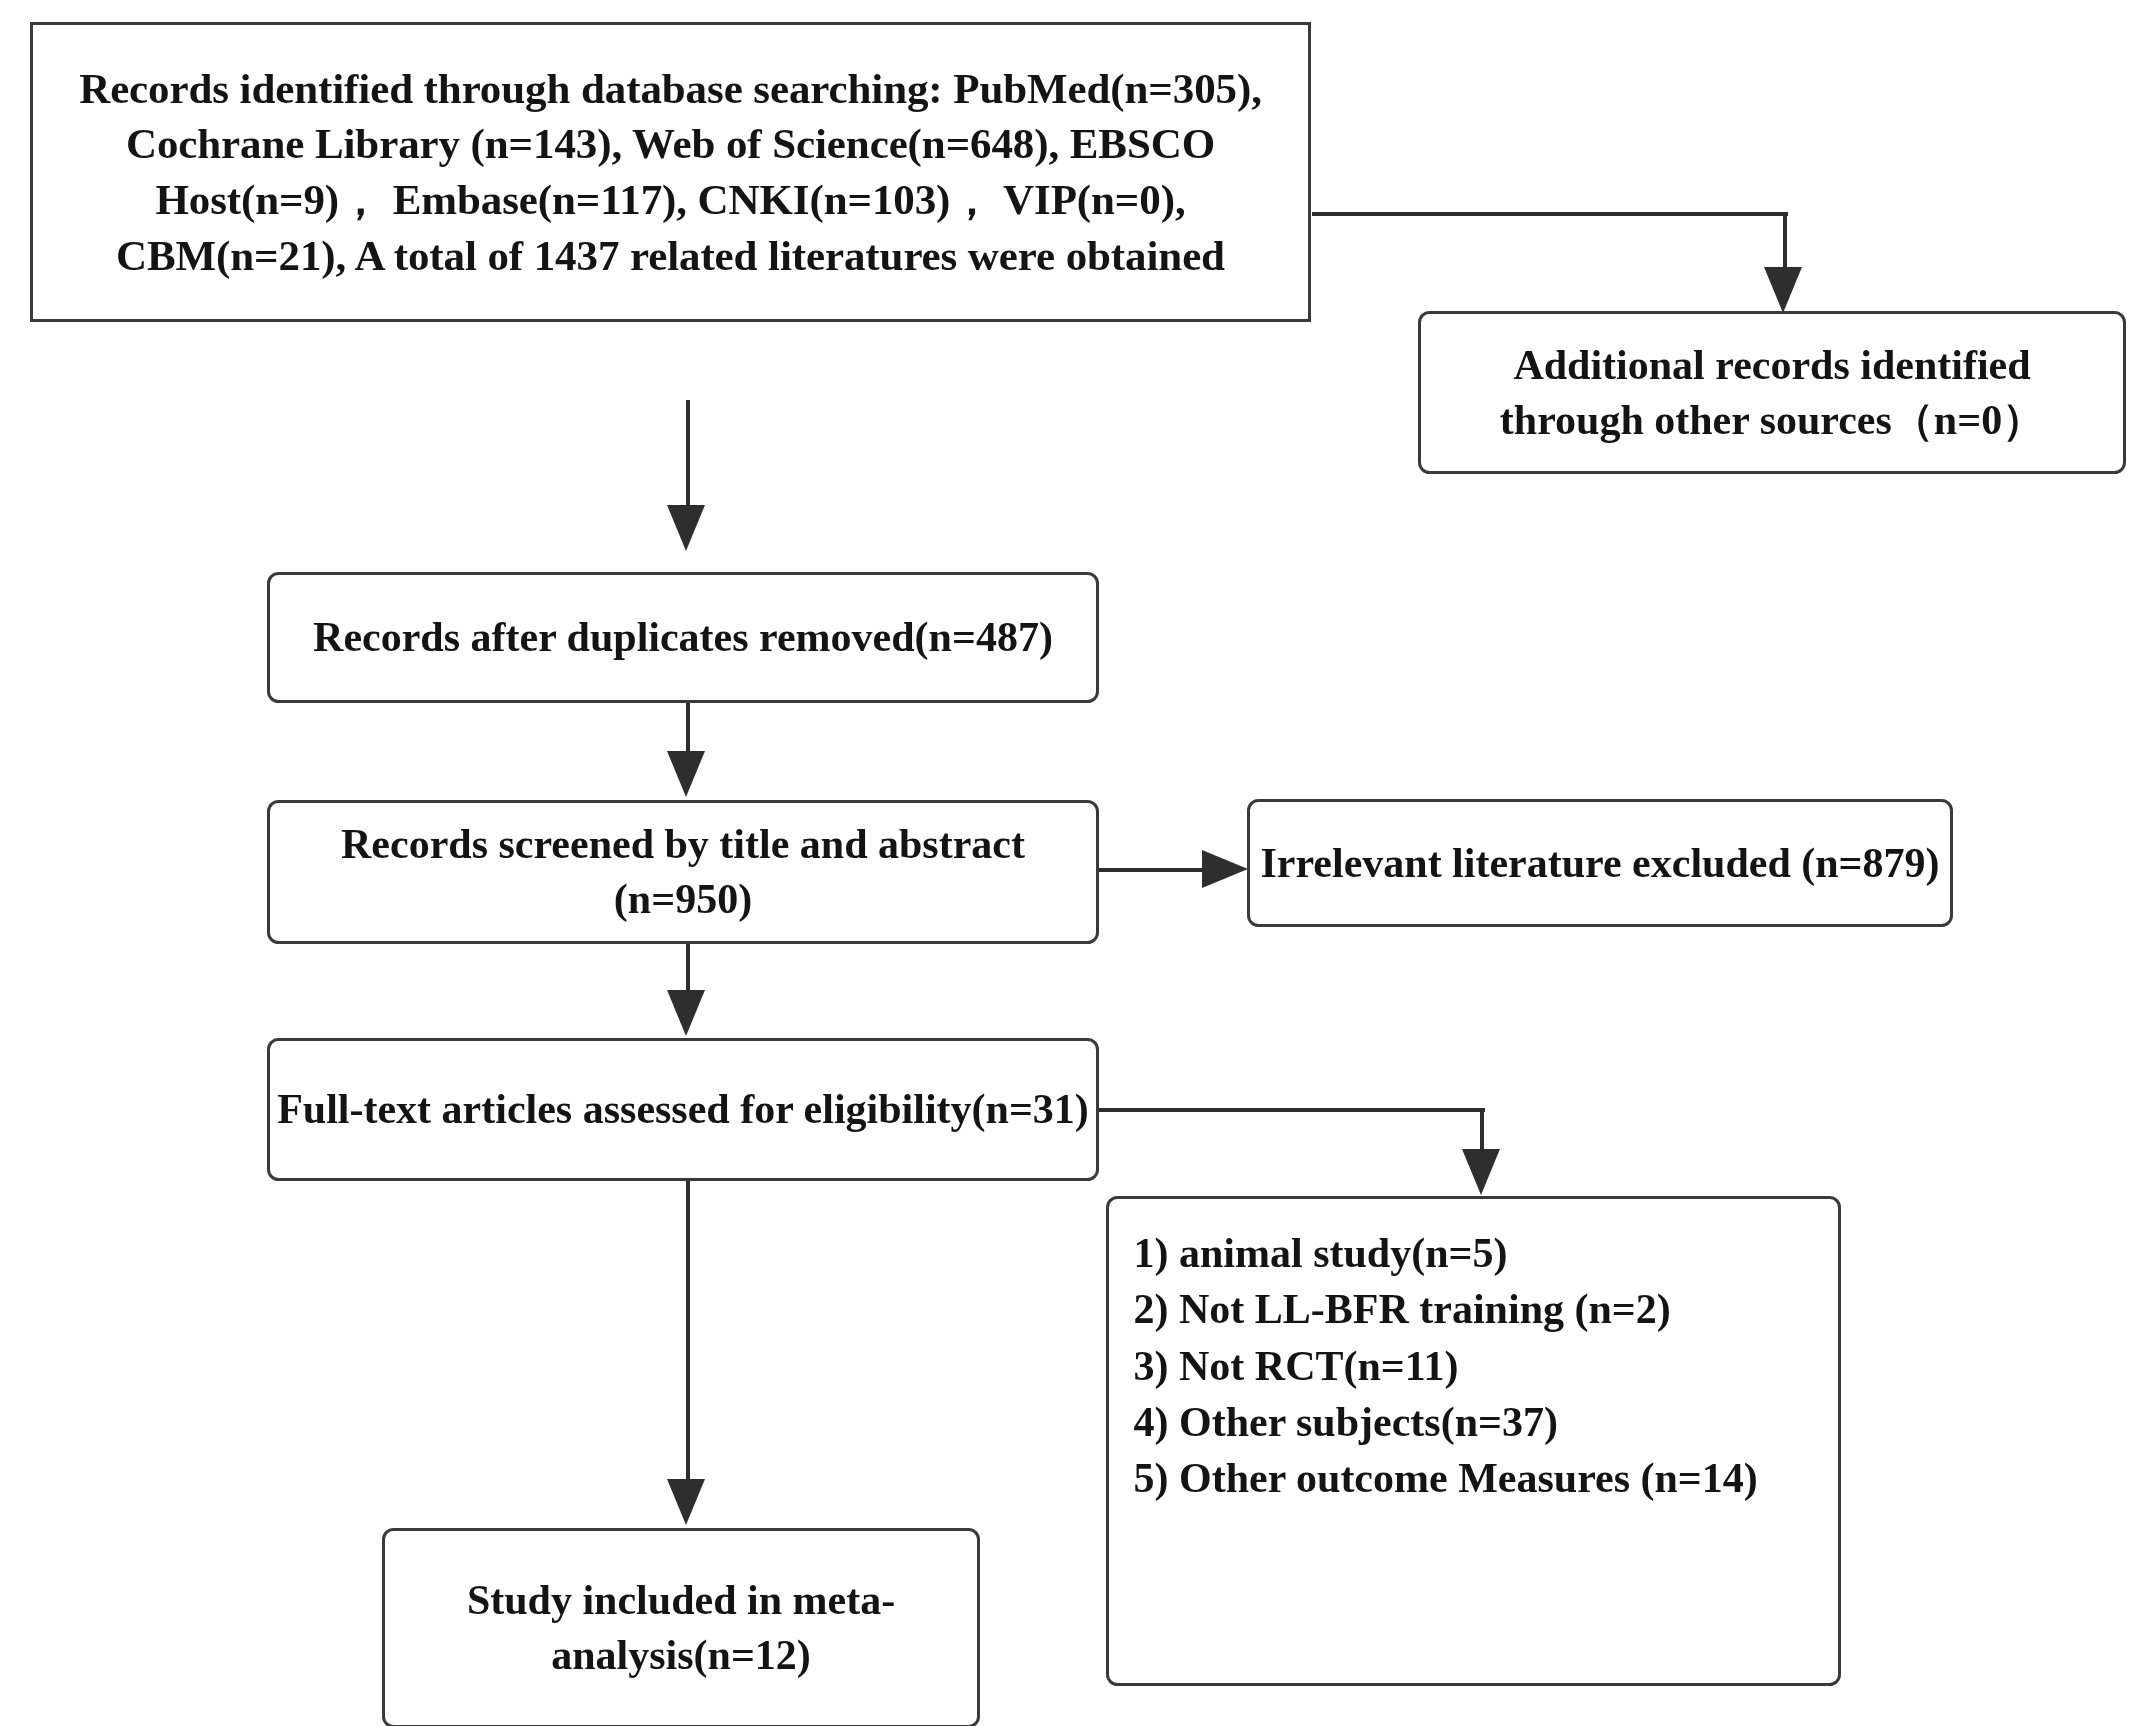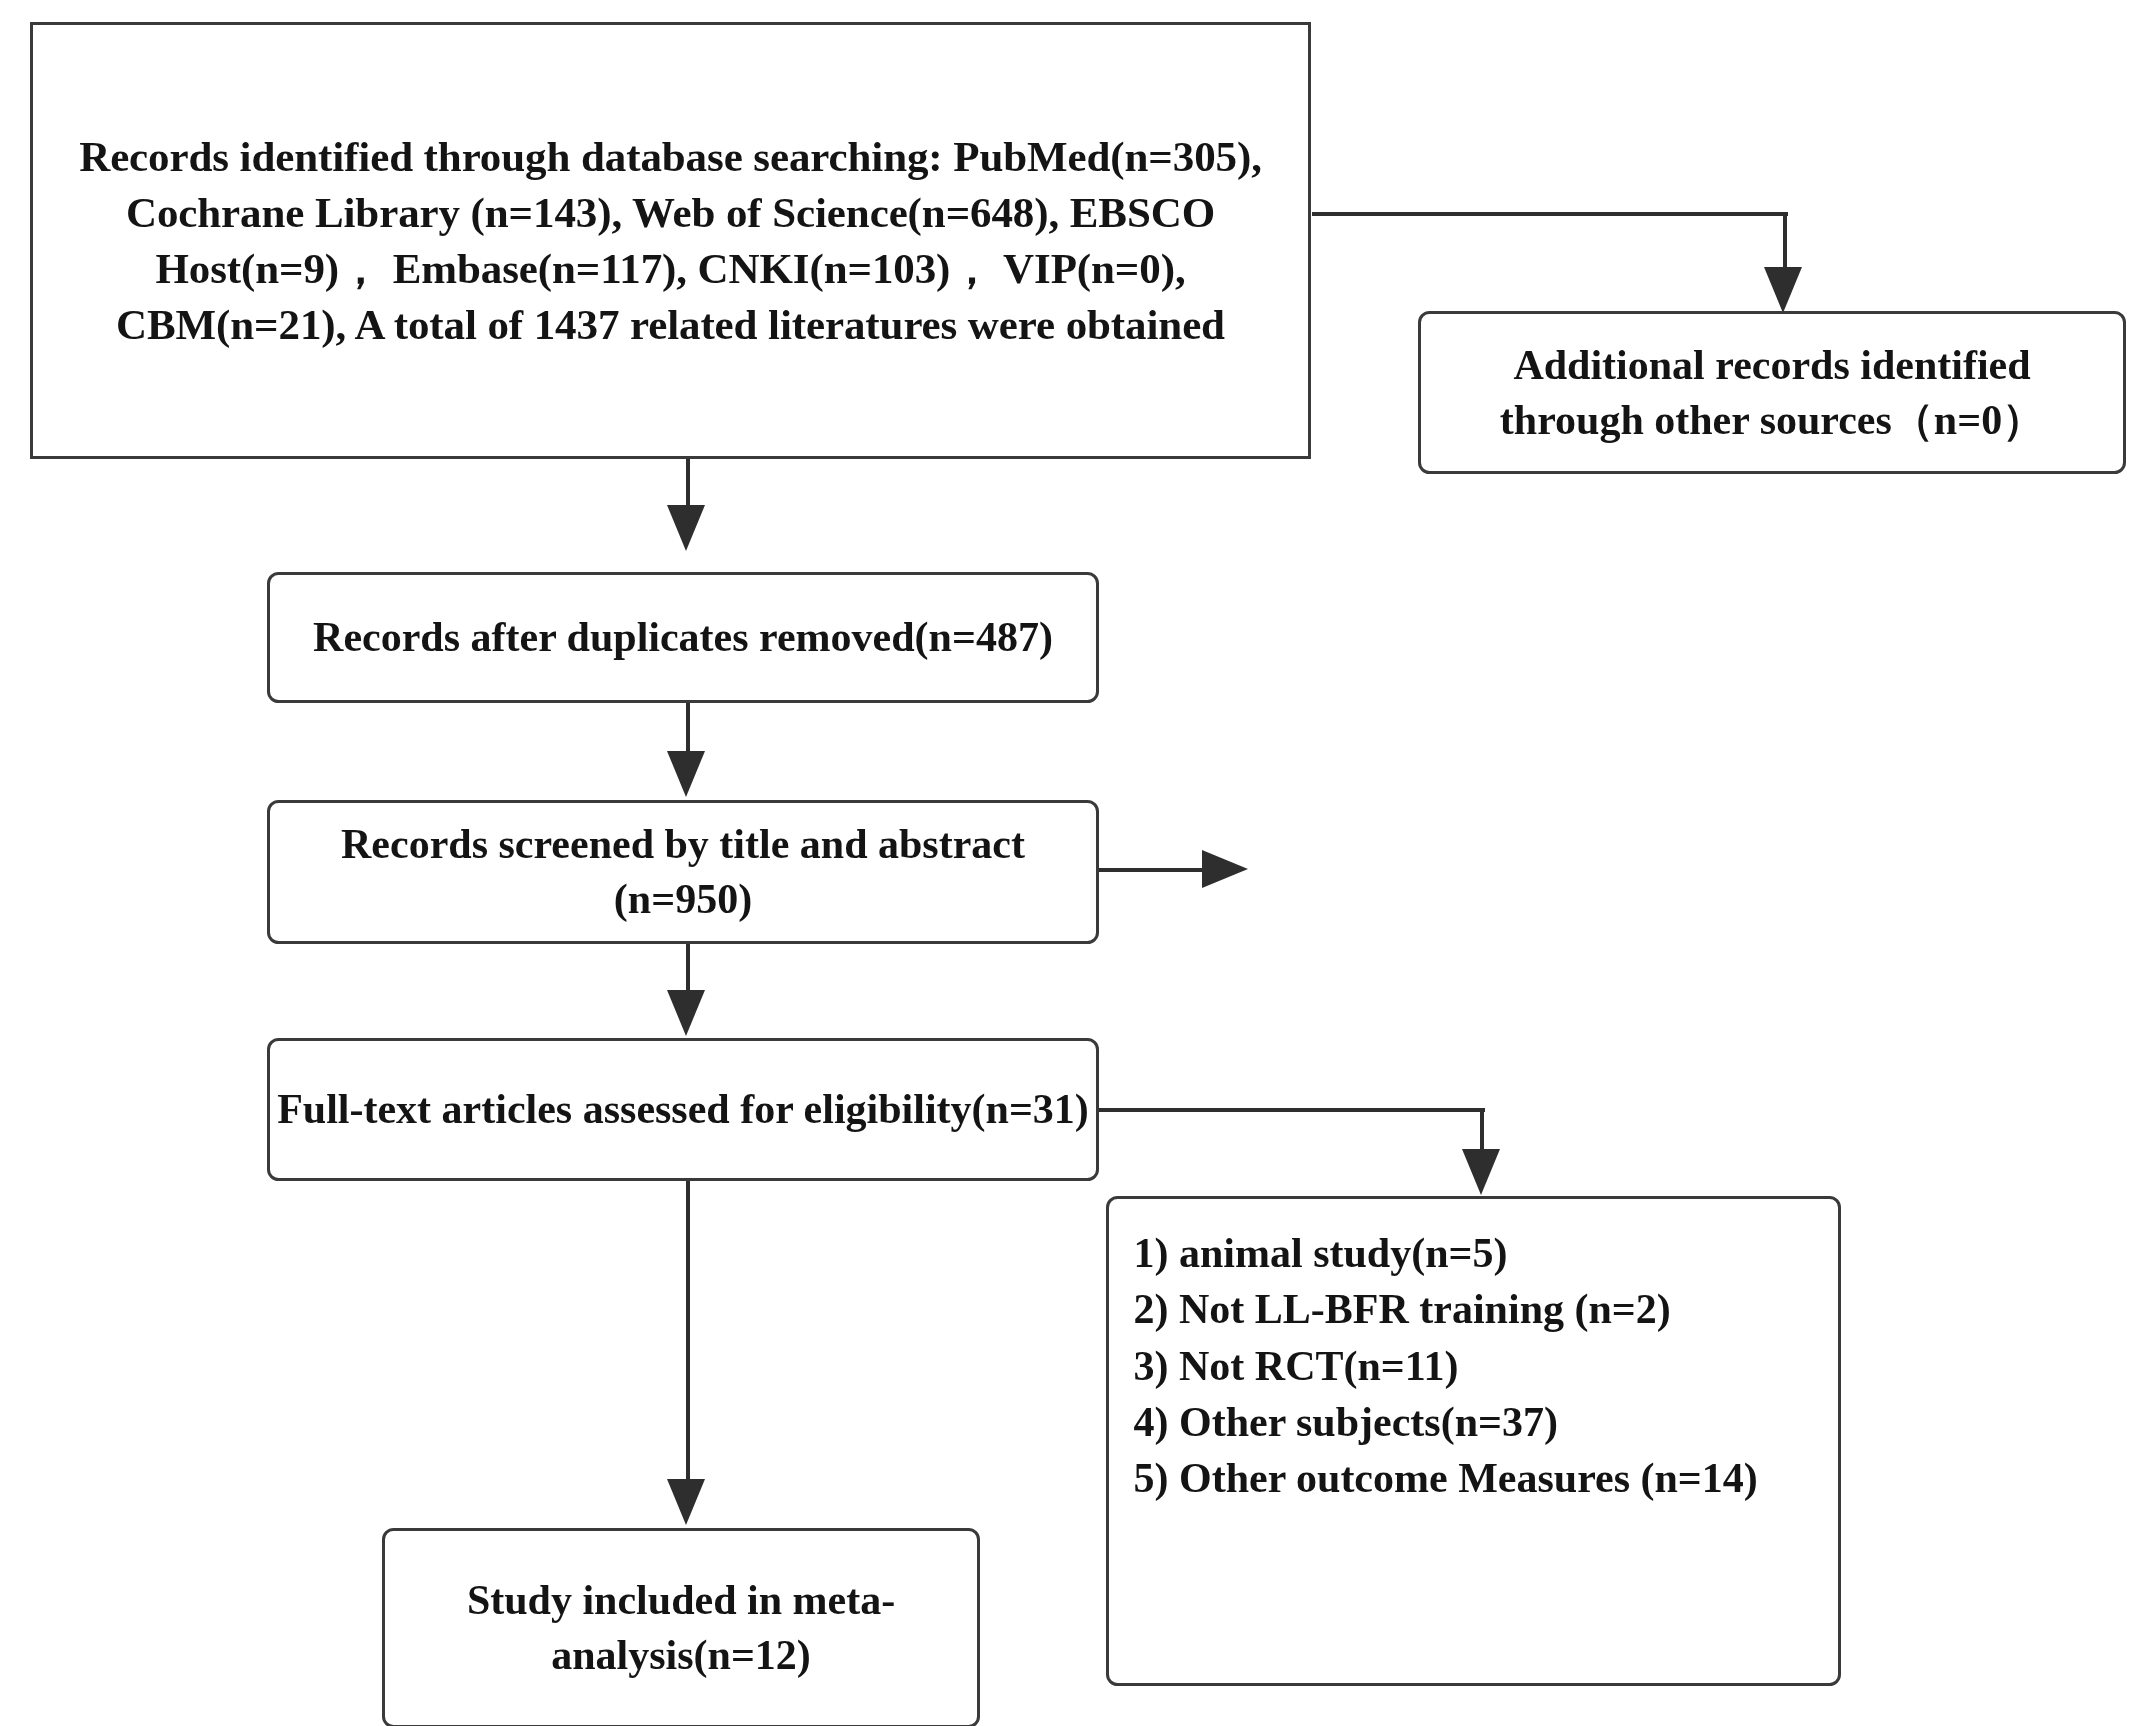--- a/index.html
+++ b/index.html
@@ -34,21 +34,21 @@
   .box.sharp   { border-radius: 0; }
   .box.left-align {
     align-items: flex-start;
     justify-content: flex-start;
     text-align: left;
   }
   .box .inner { width: 100%; }
 
   
   #box-identified {
-    left: 30px; top: 22.3px; width: 1281px; height: 437px;
+    left: 30px; top: 22.3px; width: 1281px; height: 300px;
     font-size: 43px; letter-spacing: -0.1px;
     padding: 0 19px;
   }
   #box-additional {
     left: 1418px; top: 311px; width: 708px; height: 163px;
     font-size: 42px;
     padding: 0 27px;
   }
   #box-after-duplicates {
     left: 267px; top: 560px; width: 832px; height: 131px;
@@ -162,20 +162,23 @@
   </div>
 
   <div class="box rounded" id="box-after-duplicates">
     <span class="inner">Records after duplicates removed(n=487)</span>
   </div>
 
   <div class="box rounded" id="box-screened">
     <span class="inner">Records screened by title and abstract (n=950)</span>
   </div>
 
+  <div class="box rounded" id="box-irrelevant">
+    <span class="inner">Irrelevant literature excluded (n=879)</span>
+  </div>
 
   <div class="box rounded" id="box-fulltext">
     <span class="inner">Full-text articles assessed for eligibility(n=31)</span>
   </div>
 
   <div class="box rounded left-align" id="box-excluded">
     <div class="inner">
       <div id="excluded-reasons">
           <div>1) animal study(n=5)</div>
           <div>2) Not LL-BFR training (n=2)</div>

